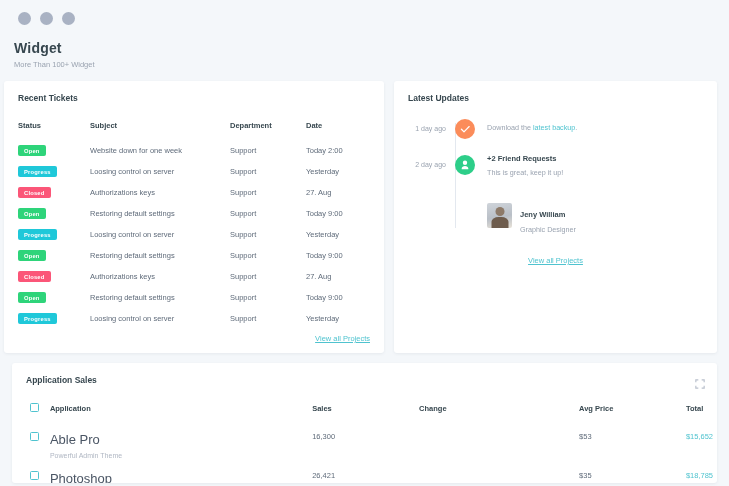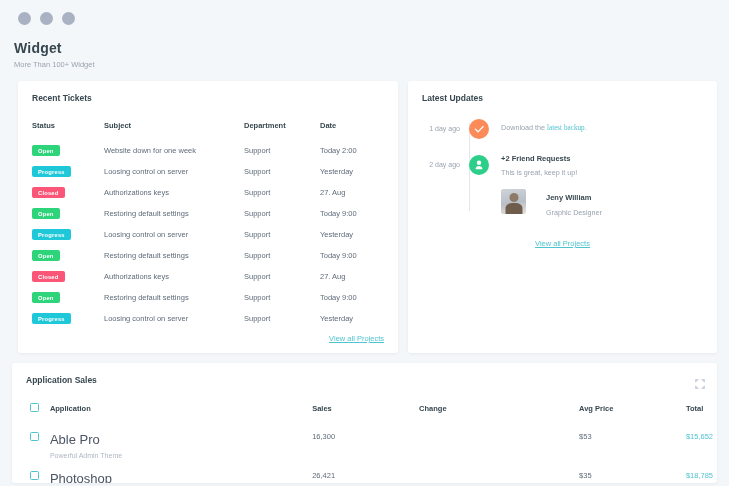--- a/index.html
+++ b/index.html
@@ -13,21 +13,21 @@
   
   .chrome { height: 36px; display: flex; align-items: center; padding-left: 18px; gap: 9px; }
   .dot { width: 13px; height: 13px; border-radius: 50%; background: #a9b2c3; }
 
   
   .page-head { padding: 4px 14px 0 14px; }
   .page-title { font-size: 14px; font-weight: bold; color: #37474f; letter-spacing: .2px; }
   .page-sub { font-size: 7.5px; color: #9aa3b0; margin-top: 4px; }
 
   
-  .row-top { display: flex; gap: 10px; padding: 12px 12px 0 18px; align-items: flex-start; }
+  .row-top { display: flex; gap: 10px; padding: 12px 12px 0 4px; align-items: flex-start; }
   .card { background: #fff; border-radius: 3px; box-shadow: 0 1px 3px rgba(62,72,92,.08); }
   .card-title { font-size: 8.5px; font-weight: bold; color: #37474f; padding: 12px 14px 0 14px; }
 
   .card-tickets { width: 380px; height: 272px; position: relative; }
   .card-updates { flex: 1; height: 272px; position: relative; }
 
   
   table.tickets { width: 100%; border-collapse: collapse; margin-top: 12px; }
   table.tickets th {
     font-size: 7.5px; font-weight: bold; color: #37474f; text-align: left;
@@ -64,23 +64,23 @@
   }
   .tl-icon {
     width: 20px; height: 20px; border-radius: 50%; margin: 2px 0 0 9px;
     display: flex; align-items: center; justify-content: center;
     position: relative; z-index: 2; flex-shrink: 0;
   }
   .tl-icon svg { width: 10px; height: 10px; fill: #fff; }
   .tl-body { padding-left: 12px; padding-top: 1px; flex: 1; }
   .tl-head { font-size: 7.5px; font-weight: bold; color: #37474f; }
   .tl-desc { font-size: 7.2px; color: #9aa3b0; margin-top: 5px; }
-  .tl-desc a { color: #4fc3cf; text-decoration: none; font-family: Liberation Serif, serif; }
-
-  .friend { display: flex; align-items: center; margin-top: 9px; gap: 20px; }
+  .tl-desc a { color: #4fc3cf; text-decoration: none; }
+
+  .friend { display: flex; margin-top: 26px; gap: 8px; }
   .avatar {
     width: 25px; height: 25px; border-radius: 2px; flex-shrink: 0;
     background: linear-gradient(170deg,#cfd4da 0%,#b9bfc7 55%,#e8e2d8 100%);
     position: relative; overflow: hidden;
   }
   .avatar::before {
     content: ""; position: absolute; left: 50%; top: 17%; transform: translateX(-50%);
     width: 36%; height: 34%; border-radius: 50%; background: #8d7a69;
   }
   .avatar::after {

